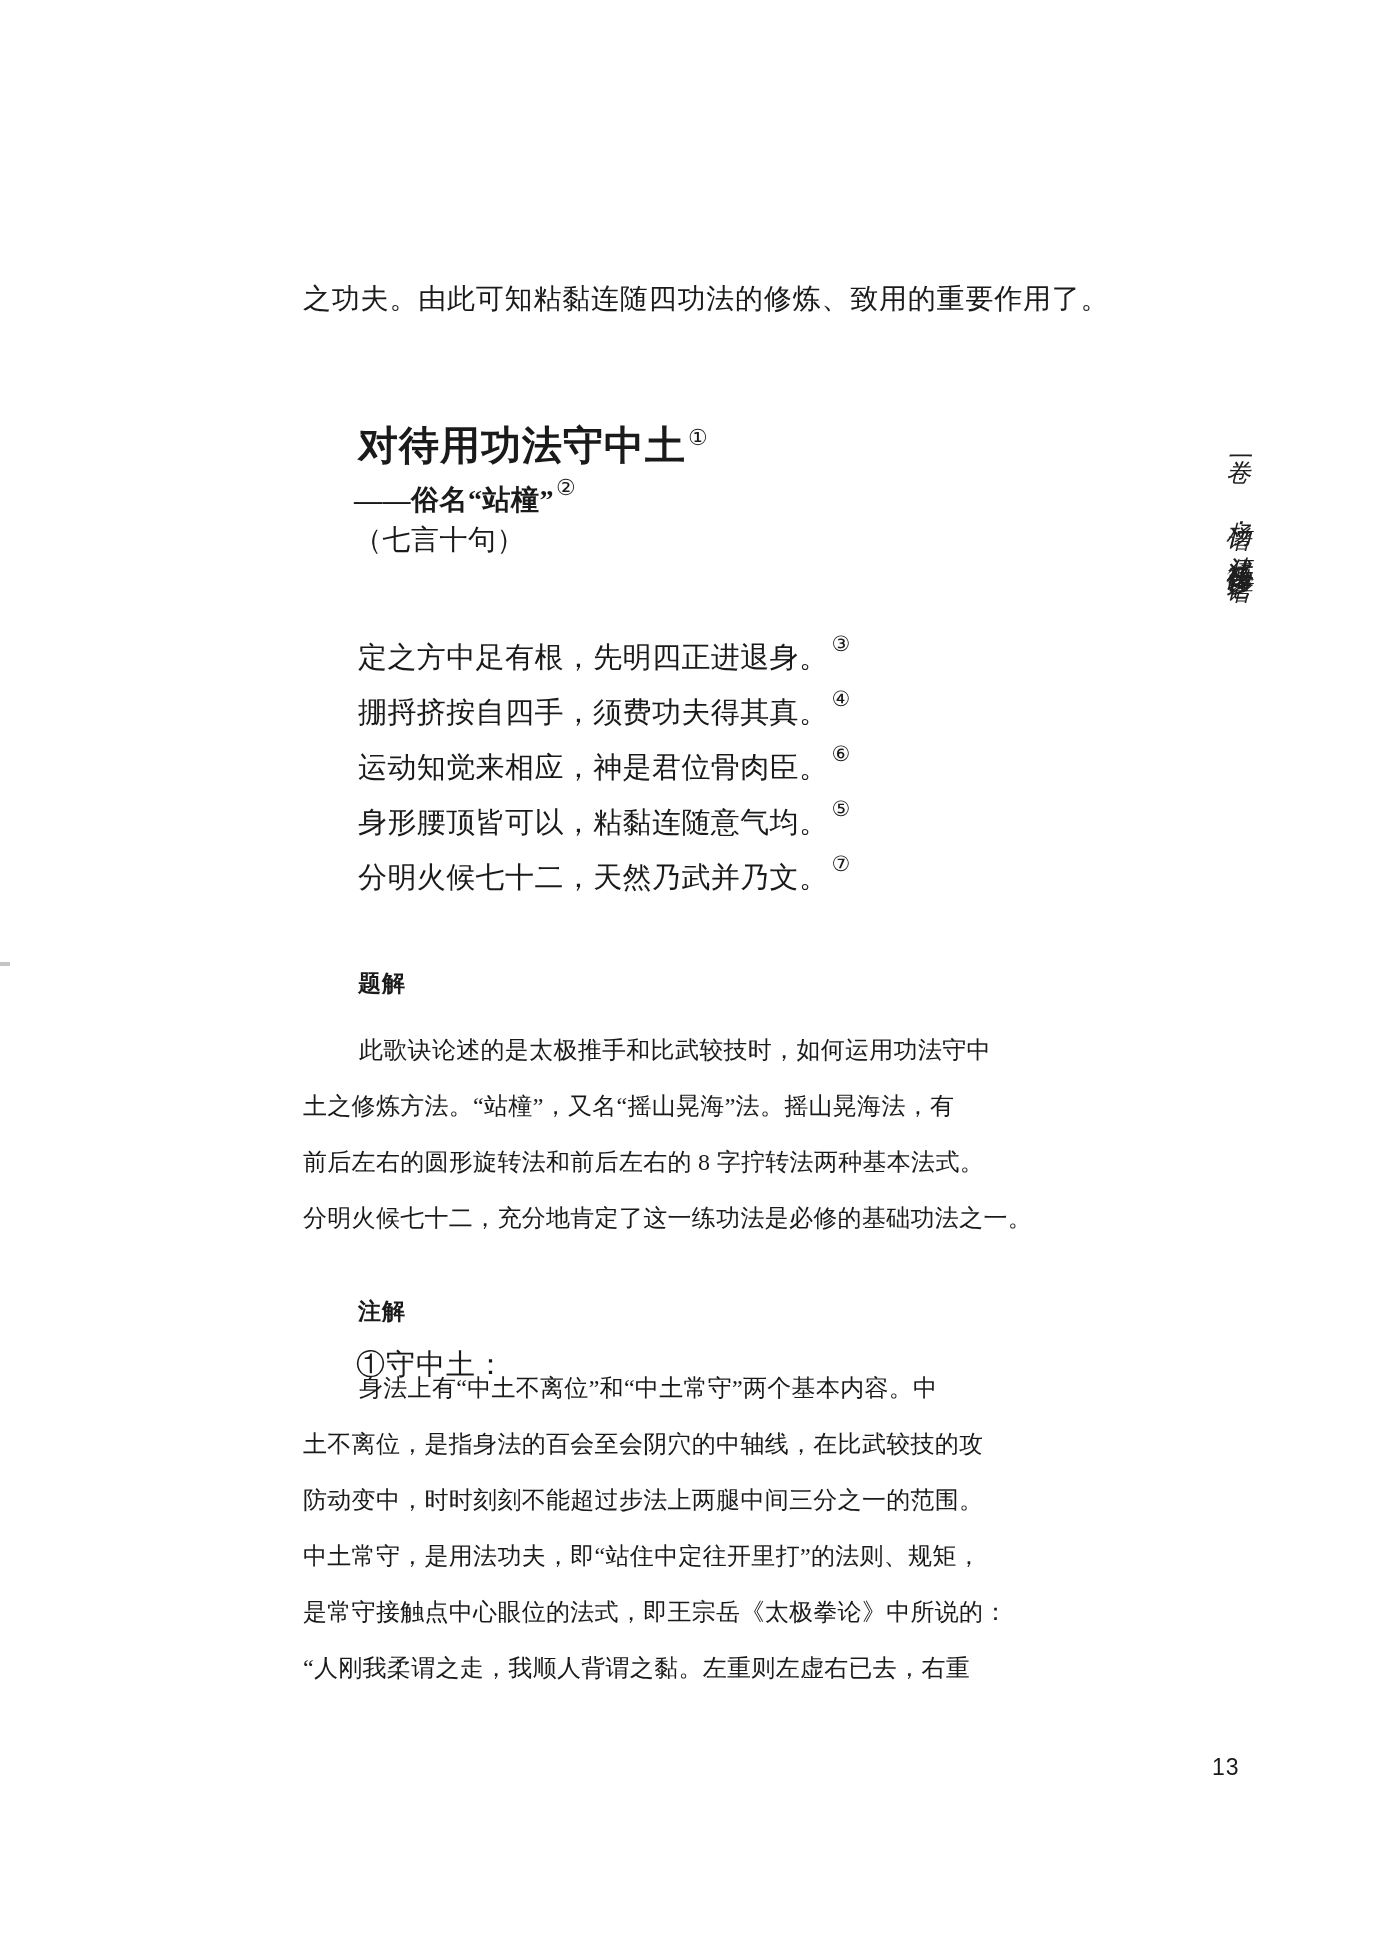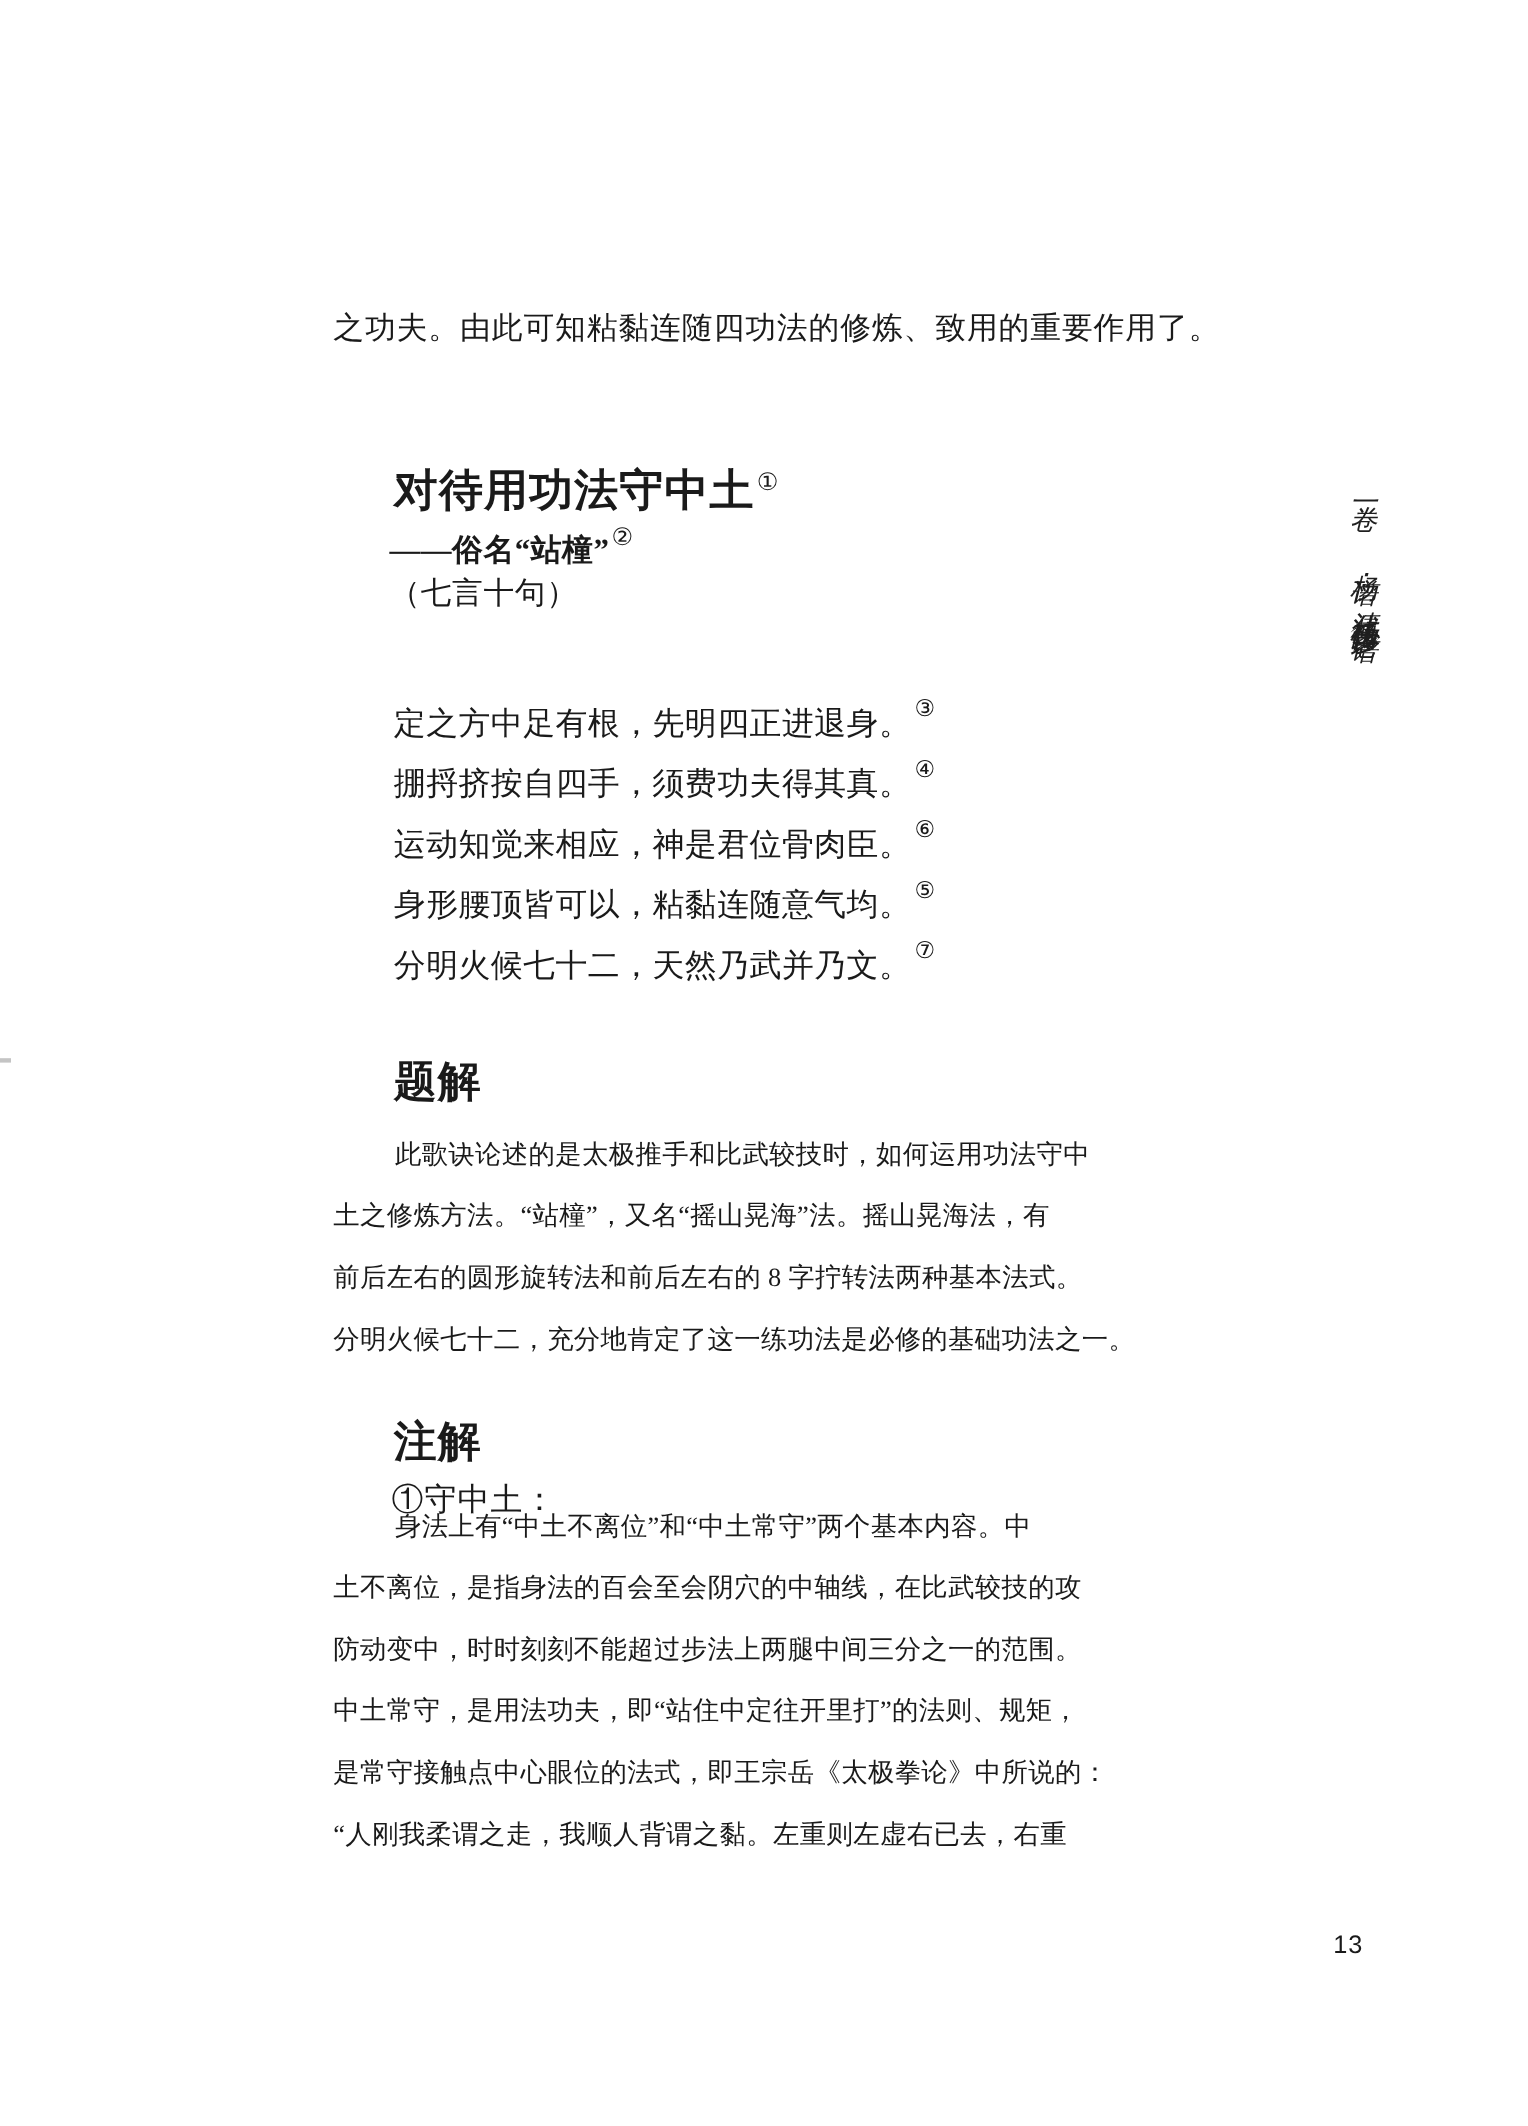--- a/index.html
+++ b/index.html
@@ -41,21 +41,21 @@
   }
   .verse-line {
     height:55px; display:flex; align-items:center;
     font-size:29px; letter-spacing:0.4px; white-space:nowrap;font-family:Liberation Mono, monospace;
   }
   .verse-note {
     font-size:21px; align-self:flex-start; margin-top:2px; margin-left:3px;
   }
   .section-heading {
     position:absolute; left:358px;
-    font-size:39px; font-weight:bold; line-height:36px; letter-spacing:1px;
+    font-size:23px; font-weight:bold; line-height:36px; letter-spacing:1px;
     white-space:nowrap;
   }
   .heading-tijie { top:966px; }
   .heading-zhujie { top:1294px; }
   .note-item {
     position:absolute; left:356px; top:1346px;
     font-size:29px; line-height:36px; letter-spacing:1px; white-space:nowrap;
   }
   .para {
     position:absolute; left:303px;

